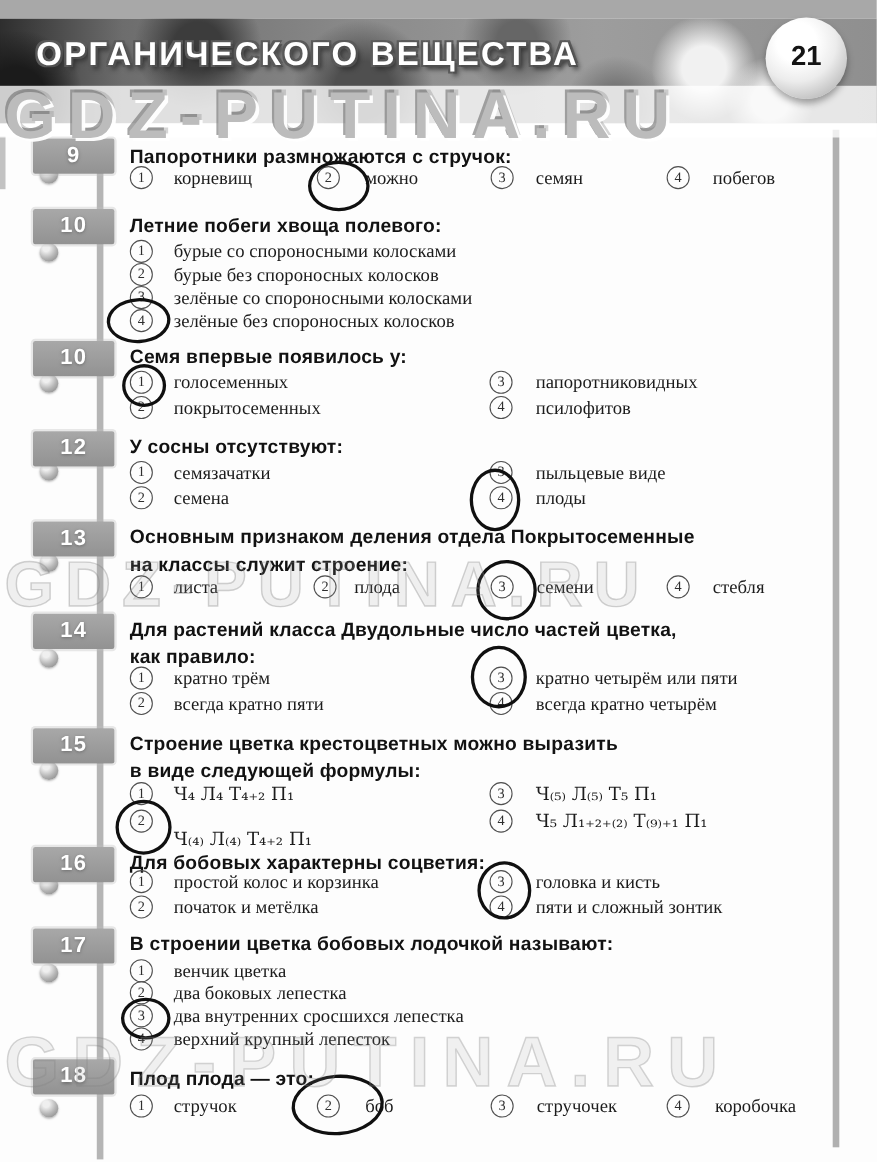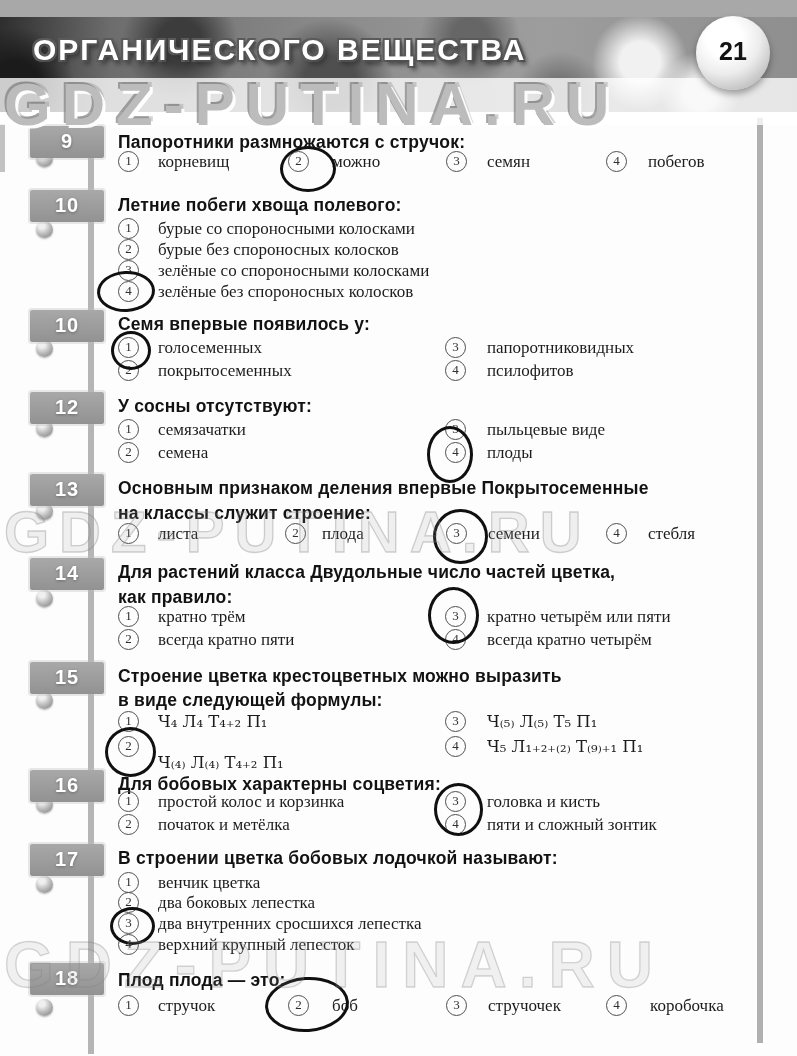--- a/index.html
+++ b/index.html
@@ -157,21 +157,21 @@
   <span class="onum" style="left:445px;top:419px">3</span>
   <span class="otext" style="left:487px;top:419px">пыльцевые виде</span>
   <span class="onum" style="left:445px;top:442px">4</span>
   <span class="otext" style="left:487px;top:442px">плоды</span>
   <span class="ans" style="left:427px;top:426px;width:40px;height:51px"></span>
 </div>
 
 <div class="q">
   <div class="badge" style="top:474px">13</div>
   <div class="bullet" style="top:503px"></div>
-  <div class="stem" style="top:476px">Основным признаком деления впервые Покрытосеменные</div>
+  <div class="stem" style="top:476px">Основным признаком деления отдела Покрытосеменные</div>
   <div class="stem" style="top:501px">на классы служит строение:</div>
   <span class="onum" style="left:118px;top:523px">1</span>
   <span class="otext" style="left:158px;top:523px">листа</span>
   <span class="onum" style="left:285px;top:523px">2</span>
   <span class="otext" style="left:322px;top:523px">плода</span>
   <span class="onum" style="left:446px;top:523px">3</span>
   <span class="otext" style="left:488px;top:523px">семени</span>
   <span class="onum" style="left:606px;top:523px">4</span>
   <span class="otext" style="left:648px;top:523px">стебля</span>
   <span class="ans" style="left:433px;top:509px;width:49px;height:49px"></span>

